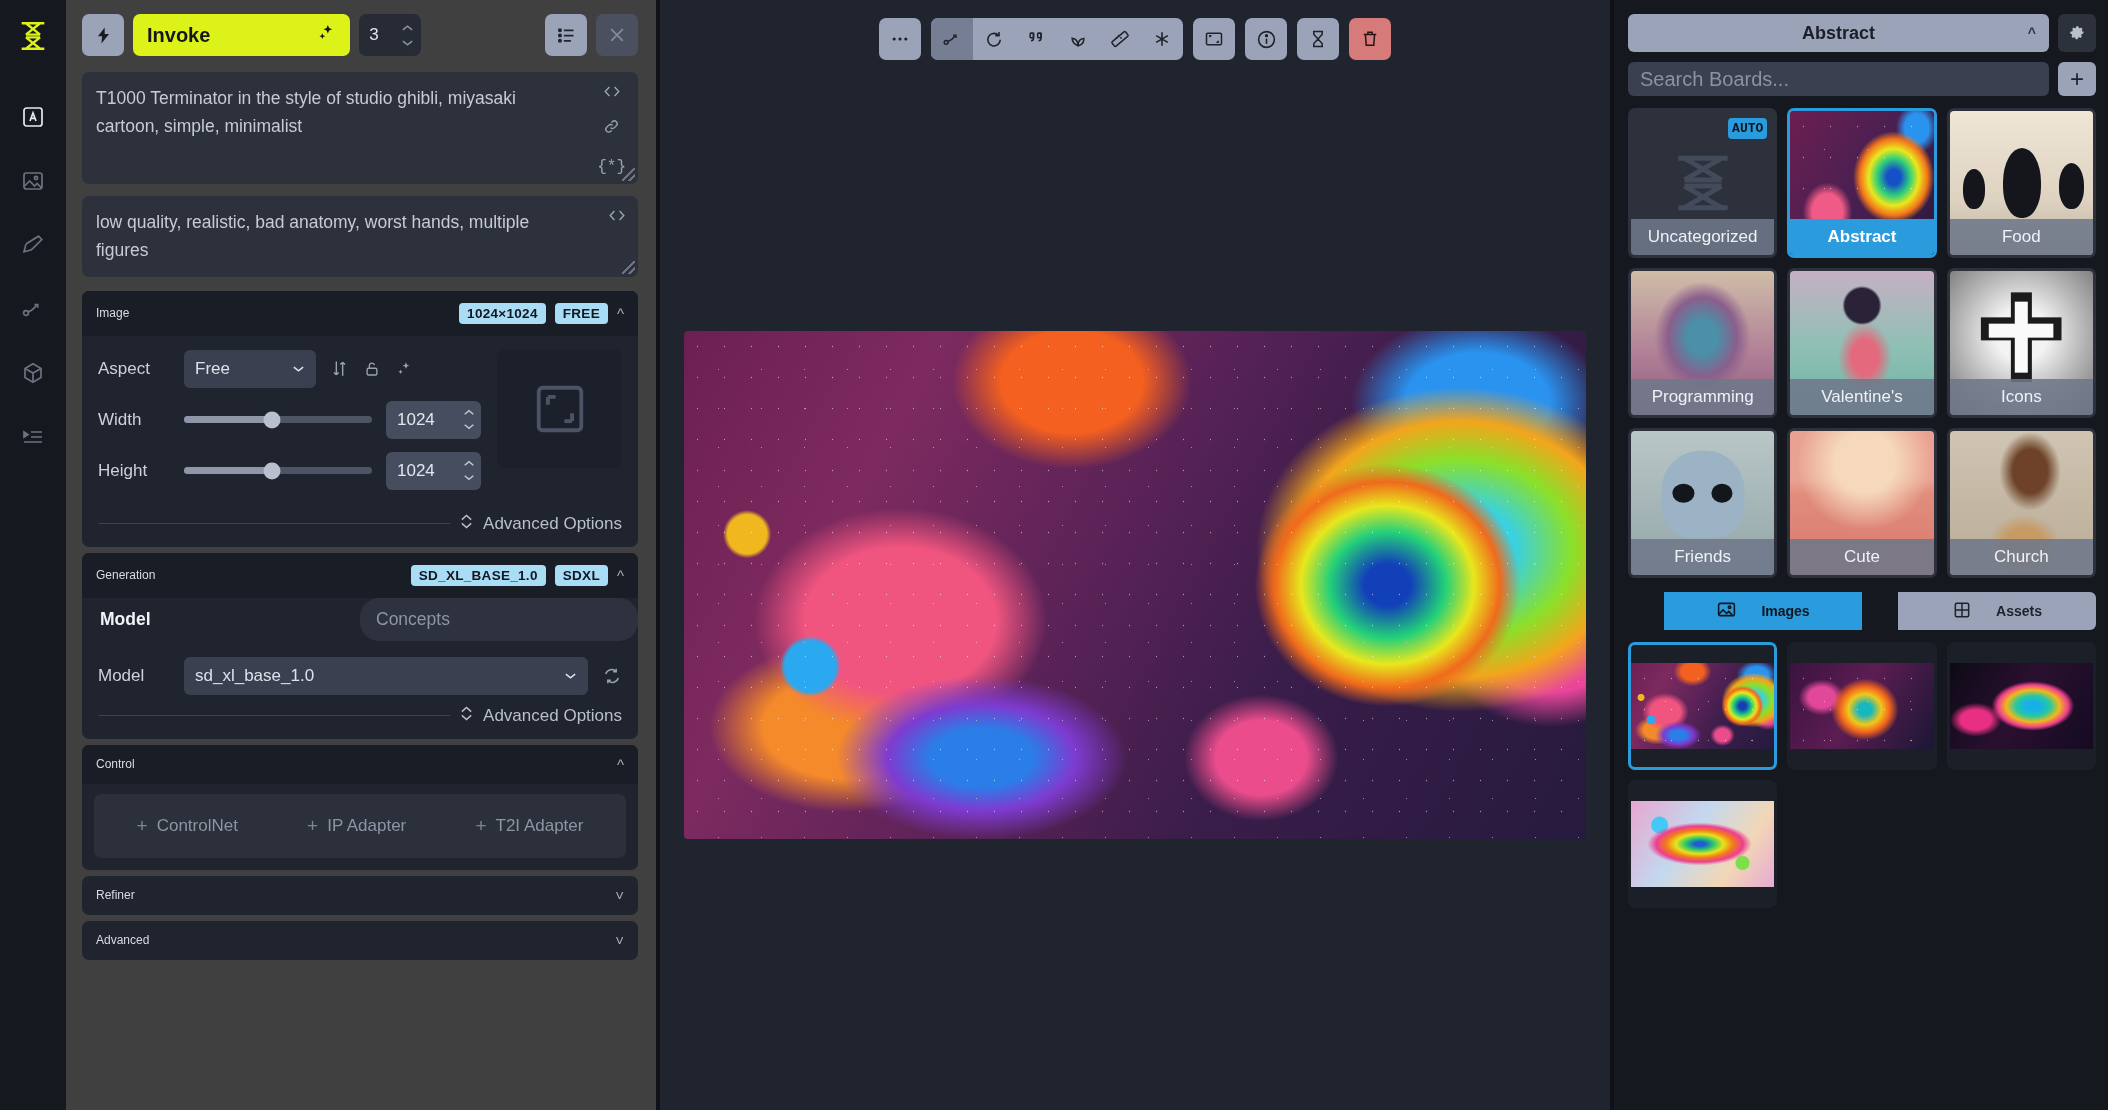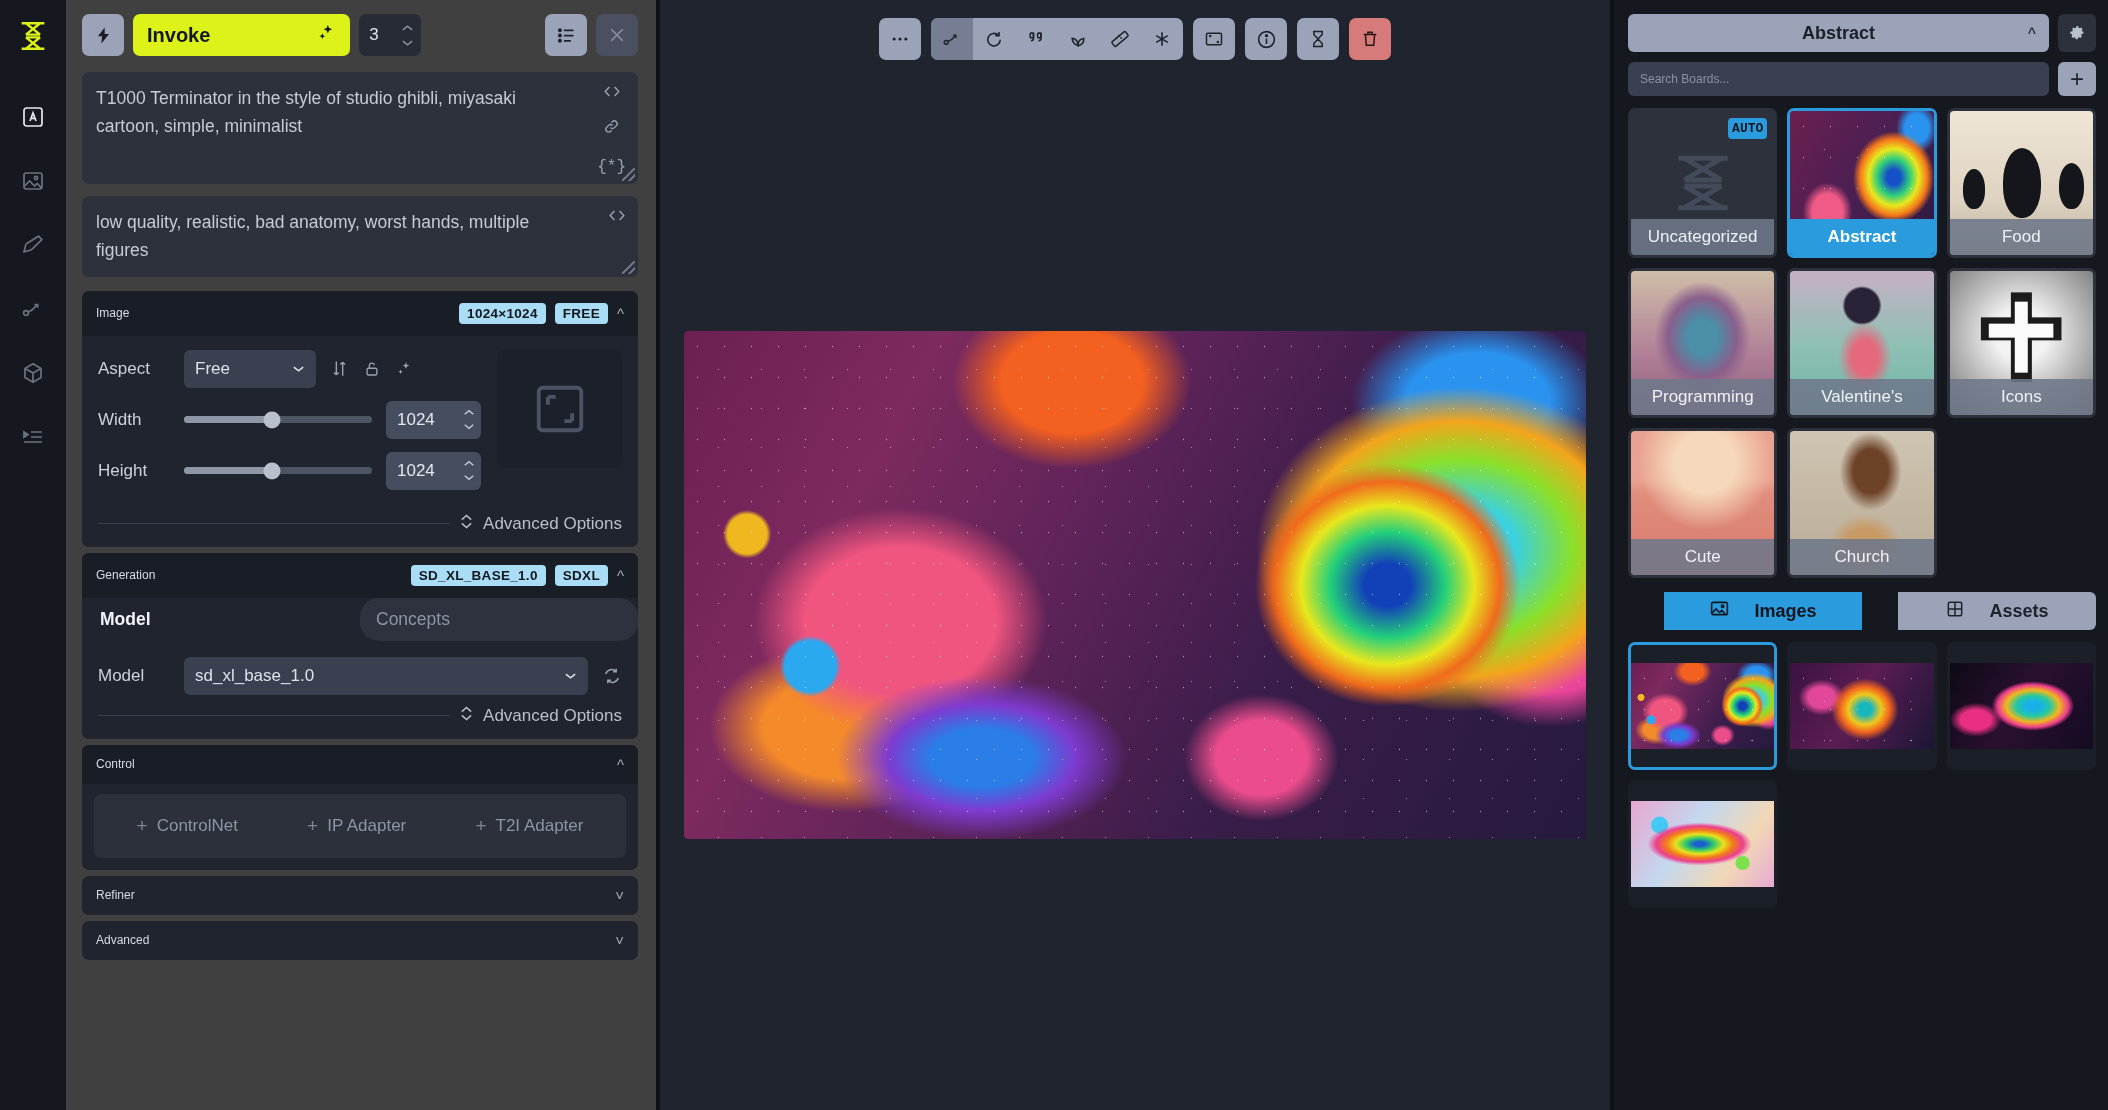--- a/index.html
+++ b/index.html
@@ -179,21 +179,21 @@
     font-size: 18px; font-weight: bold; position: relative; cursor: pointer;
   }
   .board-select .chev2 { position: absolute; right: 13px; color: #2b313d; font-size: 14px; }
   .gear-btn {
     width: 38px; height: 38px; flex: 0 0 38px; border-radius: 6px; background: #2c313c;
     color: #b9c0cd; display: flex; align-items: center; justify-content: center; cursor: pointer;
   }
   .search-row { display: flex; gap: 9px; margin-bottom: 12px; }
   .search-input {
     flex: 1 1 auto; height: 34px; background: #3a4050; border-radius: 6px;
-    color: #8b92a1; font-size: 12px; display: flex; align-items: center; padding: 0 12px;
+    color: #8b92a1; font-size: 20px; display: flex; align-items: center; padding: 0 12px;
   }
   .add-btn {
     width: 38px; height: 34px; flex: 0 0 38px; border-radius: 6px; background: #9aa3b8;
     color: #1d212a; display: flex; align-items: center; justify-content: center;
     font-size: 24px; cursor: pointer; line-height: 1;
   }
   .board-grid { display: grid; grid-template-columns: repeat(3, 1fr); gap: 10px; margin-bottom: 14px; }
   .board-card {
     border-radius: 7px; overflow: hidden; position: relative; height: 150px;
     background: #2c313c; cursor: pointer; border: 3px solid transparent;
@@ -209,21 +209,21 @@
   .auto-badge {
     position: absolute; right: 7px; top: 7px; background: #2a9bdd; color: #10161d;
     font-size: 13px; font-weight: bold; border-radius: 4px; padding: 3px 4px;
     font-family: "Liberation Mono", monospace; z-index: 3;
   }
   .uncat-icon { position:absolute; inset:0; display:flex; align-items:center; justify-content:center; color:#434a59; }
 
   .gal-tabs { display: flex; border-radius: 6px; overflow: hidden; margin-bottom: 12px; }
   .gal-tab {
     flex: 1 1 50%; height: 38px; display: flex; align-items: center; justify-content: center;
-    gap: 24px; font-size: 18px; font-weight: bold; cursor: pointer; margin-left: 36px;
+    gap: 24px; font-size: 14px; font-weight: bold; cursor: pointer; margin-left: 36px;
   }
   .gal-tab.active { background: #2a9bdd; color: #10161d; }
   .gal-tab.idle { background: #9aa3b8; color: #1e222b; }
 
   .gal-grid { display: grid; grid-template-columns: repeat(3, 1fr); gap: 10px; }
   .gal-cell {
     height: 128px; border-radius: 7px; overflow: hidden; position: relative;
     background: #1b1f28; border: 3px solid transparent; cursor: pointer;
     display: flex; align-items: center;
   }
@@ -749,20 +749,29 @@
         <div class="board-name">Valentine's</div>
       </div>
 
       <div class="board-card">
         <div class="board-thumb art-icons">
             <div class="cross"></div>
           </div>
         <div class="board-name">Icons</div>
       </div>
 
+      <div class="board-card">
+        <div class="board-thumb art-friends">
+          <div class="skull">
+              <div class="eye" style="left:14%"></div>
+              <div class="eye" style="right:14%"></div>
+            </div>
+        </div>
+        <div class="board-name">Friends</div>
+      </div>
 
       <div class="board-card">
         <div class="board-thumb art-cute"></div>
         <div class="board-name">Cute</div>
       </div>
 
       <div class="board-card">
         <div class="board-thumb art-church"></div>
         <div class="board-name">Church</div>
       </div>

